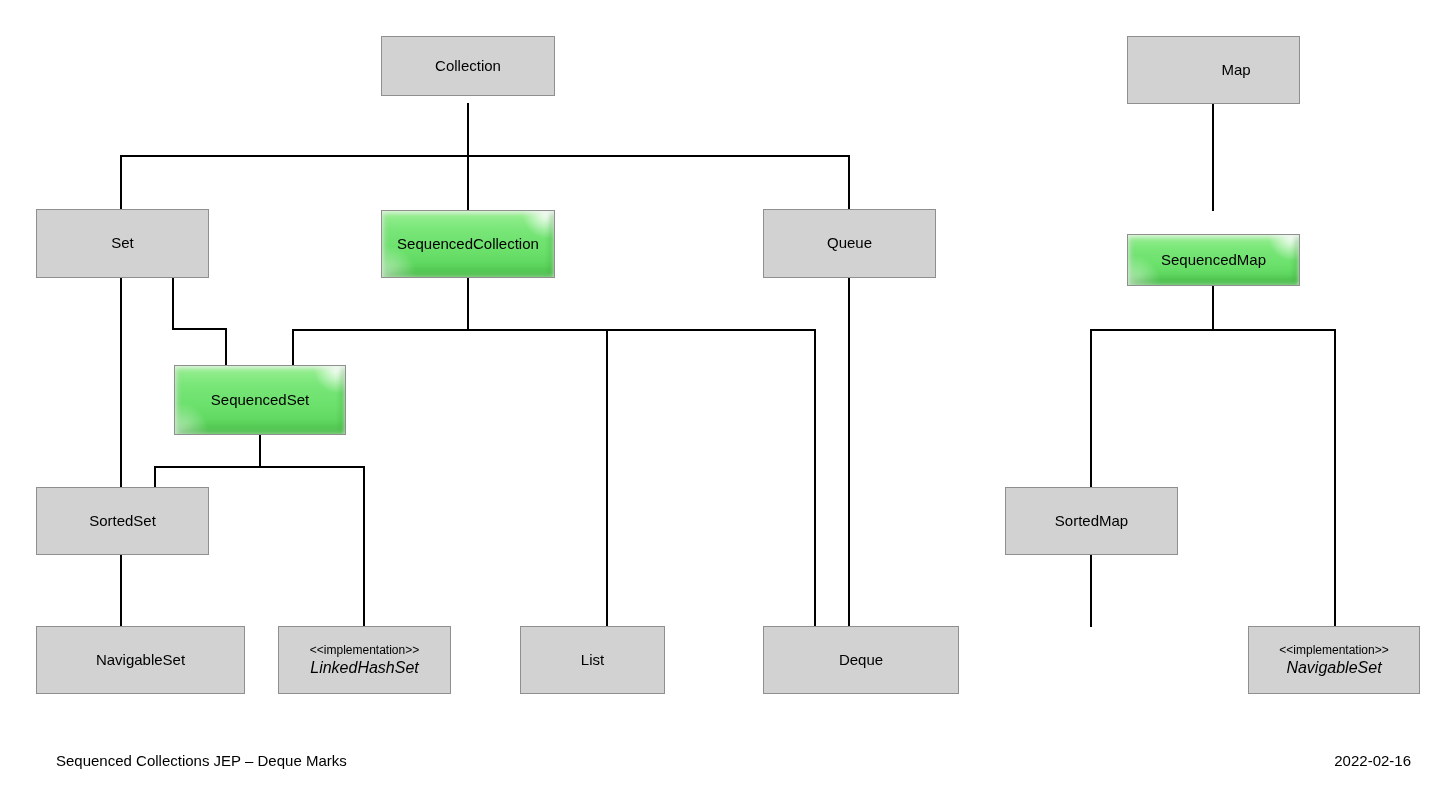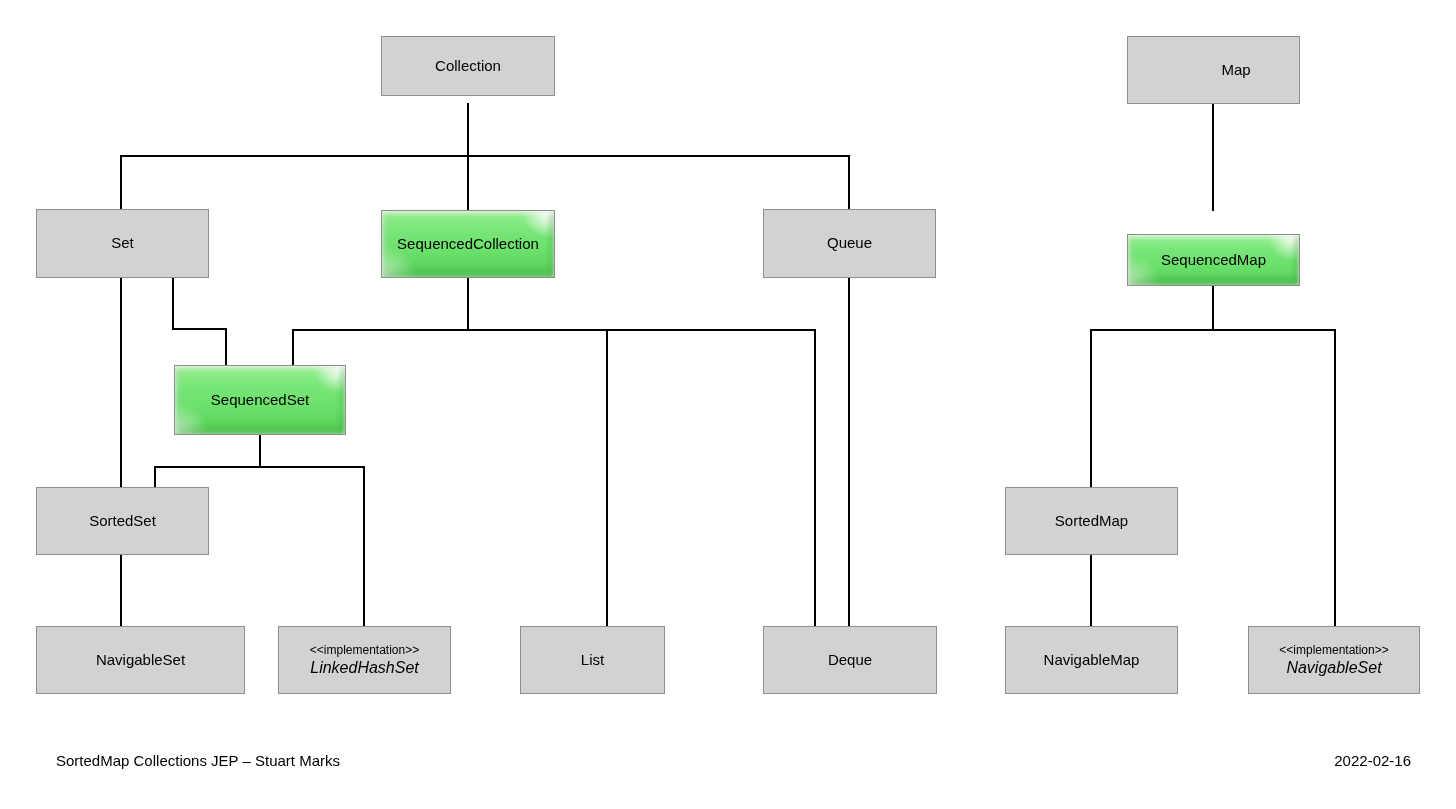--- a/index.html
+++ b/index.html
@@ -58,21 +58,21 @@
     color: var(--text, #000000);
     white-space: nowrap;
   }
   #footer-credit { left: 56px; top: 752px; }
   #footer-date  { right: 45px; top: 752px; }
 </style>
 </head>
 <body>
 
 <div id="canvas">
-  <div id="footer-credit" class="footer-text">SortedMap Collections JEP – Stuart Marks</div>
+  <div id="footer-credit" class="footer-text">Sequenced Collections JEP – Deque Marks</div>
   <div id="footer-date" class="footer-text">2022-02-16</div>
 <div class="edge" style="left: 467px; top: 103px; width: 2px; height: 54px;"></div>
     <div class="edge" style="left: 120px; top: 155px; width: 349px; height: 2px;"></div>
     <div class="edge" style="left: 120px; top: 155px; width: 2px; height: 55px;"></div>
     <div class="edge" style="left: 467px; top: 103px; width: 2px; height: 108px;"></div>
     <div class="edge" style="left: 467px; top: 103px; width: 2px; height: 54px;"></div>
     <div class="edge" style="left: 467px; top: 155px; width: 383px; height: 2px;"></div>
     <div class="edge" style="left: 848px; top: 155px; width: 2px; height: 55px;"></div>
     <div class="edge" style="left: 120px; top: 277px; width: 2px; height: 211px;"></div>
     <div class="edge" style="left: 172px; top: 277px; width: 2px; height: 53px;"></div>
@@ -133,23 +133,20 @@
     <div class="node" style="left: 36px; top: 626px; width: 209px; height: 68px;">
       <div class="label">NavigableSet</div>
     </div>
     <div class="node" style="left: 278px; top: 626px; width: 173px; height: 68px;">
       <div class="stereotype">&lt;&lt;implementation&gt;&gt;</div>
       <div class="label italic">LinkedHashSet</div>
     </div>
     <div class="node" style="left: 520px; top: 626px; width: 145px; height: 68px;">
       <div class="label">List</div>
     </div>
-    <div class="node" style="left: 763px; top: 626px; width: 174px; height: 68px;">
+    <div class="node" style="left: 763px; top: 626px; width: 196px; height: 68px;">
       <div class="label">Deque</div>
-    </div>
-    <div class="node" style="left: 1005px; top: 626px; width: 173px; height: 68px;">
-      <div class="label">NavigableMap</div>
     </div>
     <div class="node" style="left: 1248px; top: 626px; width: 172px; height: 68px;">
       <div class="stereotype">&lt;&lt;implementation&gt;&gt;</div>
       <div class="label italic">NavigableSet</div>
     </div>
   </div>
 
 </body></html>

